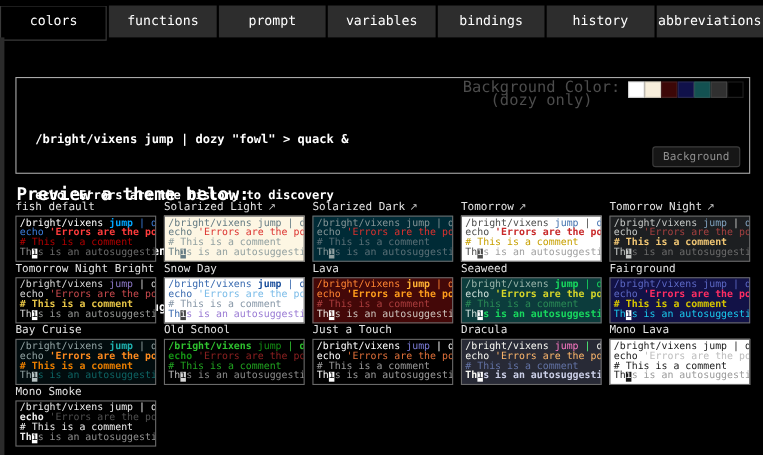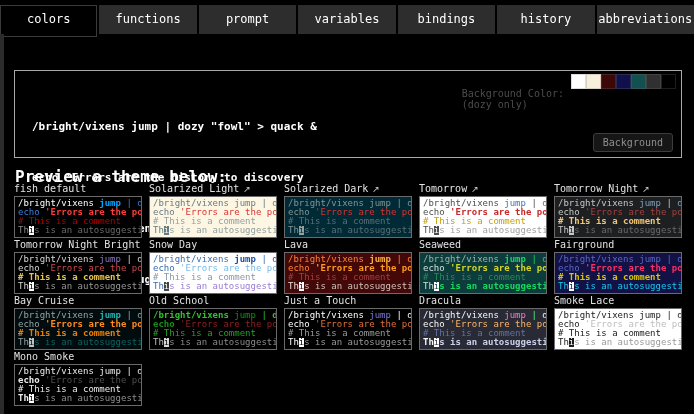--- a/index.html
+++ b/index.html
@@ -9,21 +9,21 @@
   
   .tabbar{display:flex;margin-top:5px;height:29px;background:#000;}
   .tab{flex:1;text-align:center;line-height:29px;background:#2d2d2d;color:#fff;
        font-size:12px;margin-right:2px;cursor:pointer;white-space:nowrap;overflow:hidden;}
   .tab:last-child{margin-right:0;}
   .tab.active{background:#000;box-shadow:inset 0 0 0 1px #3a3a3a;height:32px;}
   
   .panel{position:absolute;left:14px;top:70px;width:668px;height:88px;
          border:1px solid #a9a9a9;background:#000;box-sizing:border-box;}
   .bg-picker{position:absolute;top:3px;right:5px;display:flex;align-items:flex-start;}
-  .bg-labels{text-align:left;color:#4c4c4c;font-size:10px;line-height:11px;margin-right:7px;margin-top:14px;}
+  .bg-labels{text-align:center;color:#4c4c4c;font-size:14px;line-height:11px;margin-right:7px;margin-top:1px;}
   .swatches{display:flex;}
   .swatch{width:15px;height:15px;cursor:pointer;box-shadow:inset 0 0 0 1px rgba(120,120,120,.25);}
   .terminal{position:absolute;left:17px;top:13px;color:#fff;font-size:11px;
             font-weight:bold;line-height:17px;white-space:pre;}
   .cursor{display:inline-block;}
   .main-cursor{background:#fff;color:#000;}
   .customize{position:absolute;right:8px;bottom:5px;background:#161616;color:#8f8f8f;
              border:1px solid #3c3c3c;border-radius:3px;font-family:"DejaVu Sans Mono",monospace;
              font-size:10px;padding:3px 9px;cursor:pointer;}
   
@@ -202,21 +202,21 @@
     <div class="theme-card">
       <div class="theme-name">Dracula</div>
       <div class="theme-box" style="background: rgb(40, 42, 54);">
         <div class="tline"><span class="tk" style="color: rgb(248, 248, 242);">/bright/vixens </span><span class="tk" style="color: rgb(255, 121, 198);">jump</span><span class="tk" style="color: rgb(80, 250, 123);"> | </span><span class="tk" style="color: rgb(248, 248, 242);">dozy</span></div>
         <div class="tline"><span class="tk" style="color: rgb(248, 248, 242);">echo </span><span class="tk" style="color: rgb(255, 184, 108);">'Errors are the portals</span></div>
         <div class="tline"><span class="tk" style="color: rgb(98, 114, 164);"># This is a comment</span></div>
         <div class="tline"><span class="tk" style="color: rgb(248, 248, 242); font-weight: bold;">Th</span><span class="tk cursor" style="background: rgb(255, 255, 255); color: rgb(40, 42, 54);">i</span><span class="tk" style="color: rgb(204, 208, 232); font-weight: bold;">s is an autosuggestion</span></div>
       </div>
     </div>
     <div class="theme-card">
-      <div class="theme-name">Smoke Lace</div>
+      <div class="theme-name">Mono Lava</div>
       <div class="theme-box" style="background: rgb(255, 255, 255);">
         <div class="tline"><span class="tk" style="color: rgb(26, 26, 26);">/bright/vixens </span><span class="tk" style="color: rgb(26, 26, 26);">jump</span><span class="tk" style="color: rgb(26, 26, 26);"> | </span><span class="tk" style="color: rgb(26, 26, 26);">dozy</span></div>
         <div class="tline"><span class="tk" style="color: rgb(26, 26, 26);">echo </span><span class="tk" style="color: rgb(189, 189, 189);">'Errors are the portals</span></div>
         <div class="tline"><span class="tk" style="color: rgb(26, 26, 26);"># This is a comment</span></div>
         <div class="tline"><span class="tk" style="color: rgb(26, 26, 26);">Th</span><span class="tk cursor" style="background: rgb(26, 26, 26); color: rgb(255, 255, 255);">i</span><span class="tk" style="color: rgb(154, 154, 154);">s is an autosuggestion</span></div>
       </div>
     </div>
     <div class="theme-card">
       <div class="theme-name">Mono Smoke</div>
       <div class="theme-box" style="background: rgb(0, 0, 0);">

